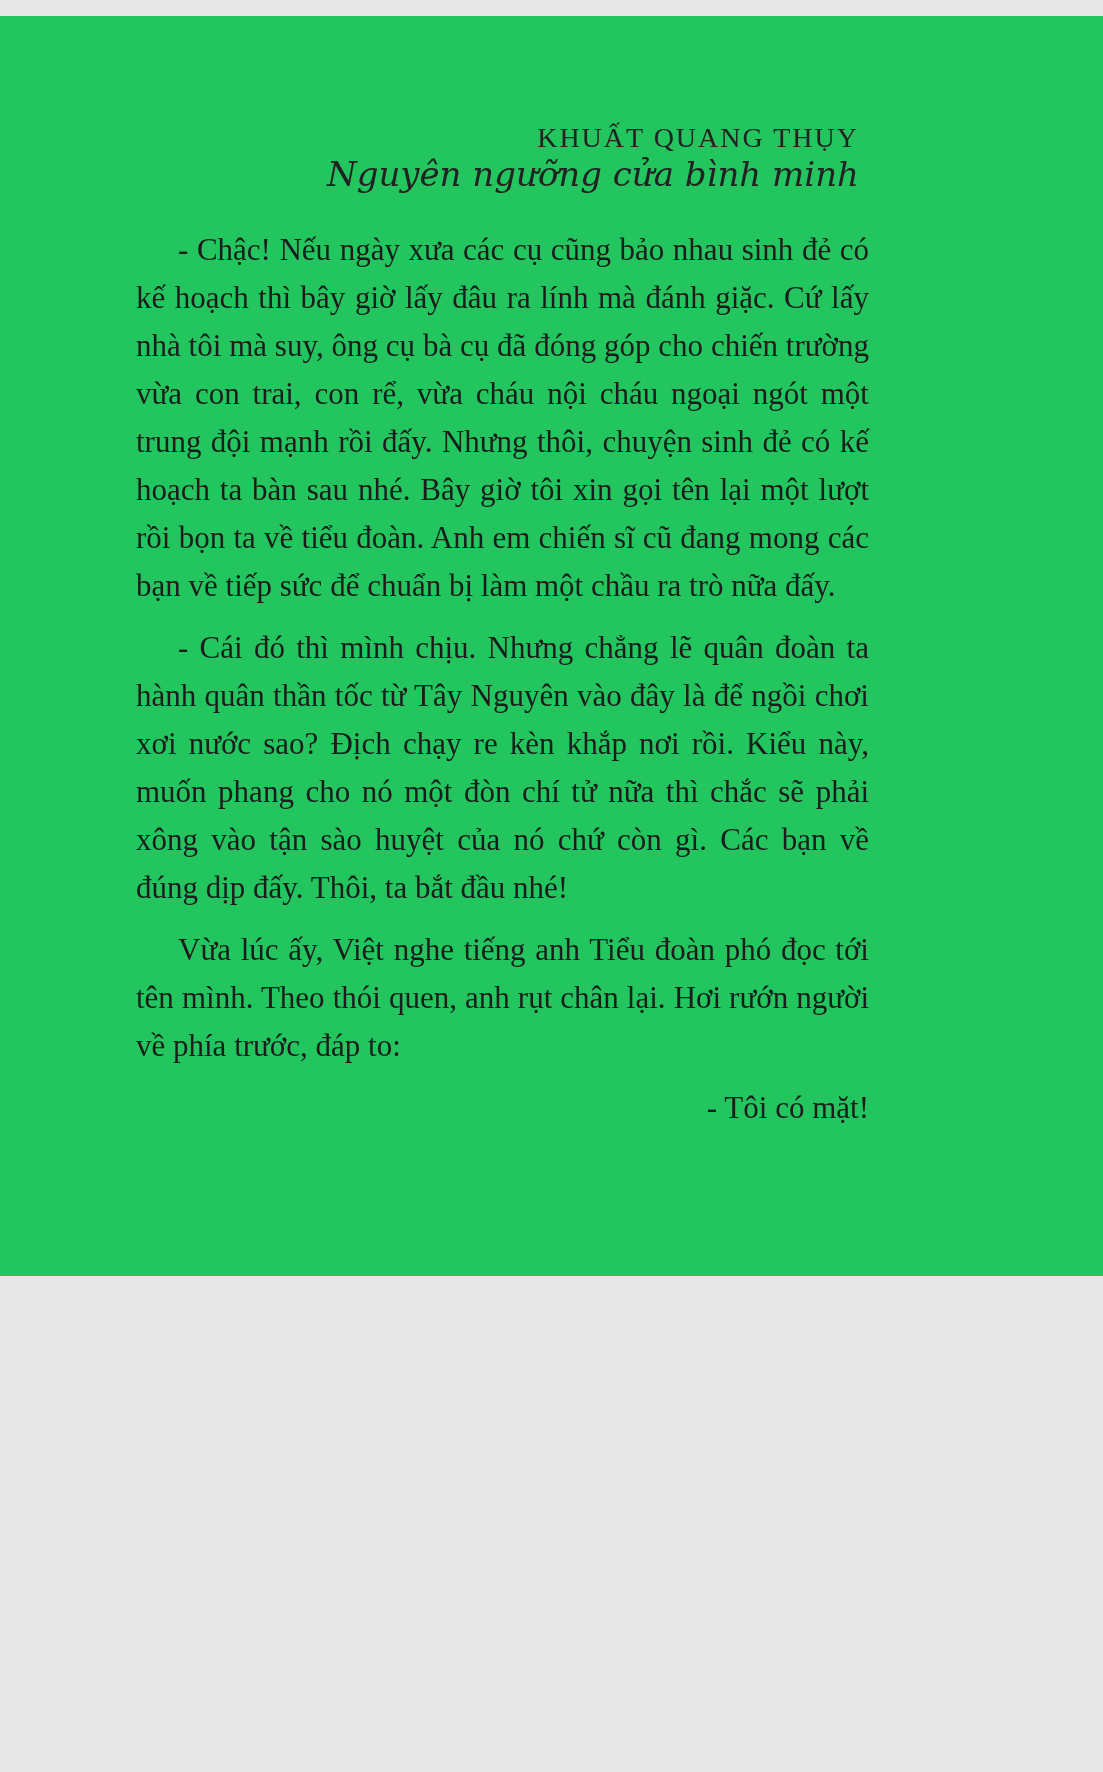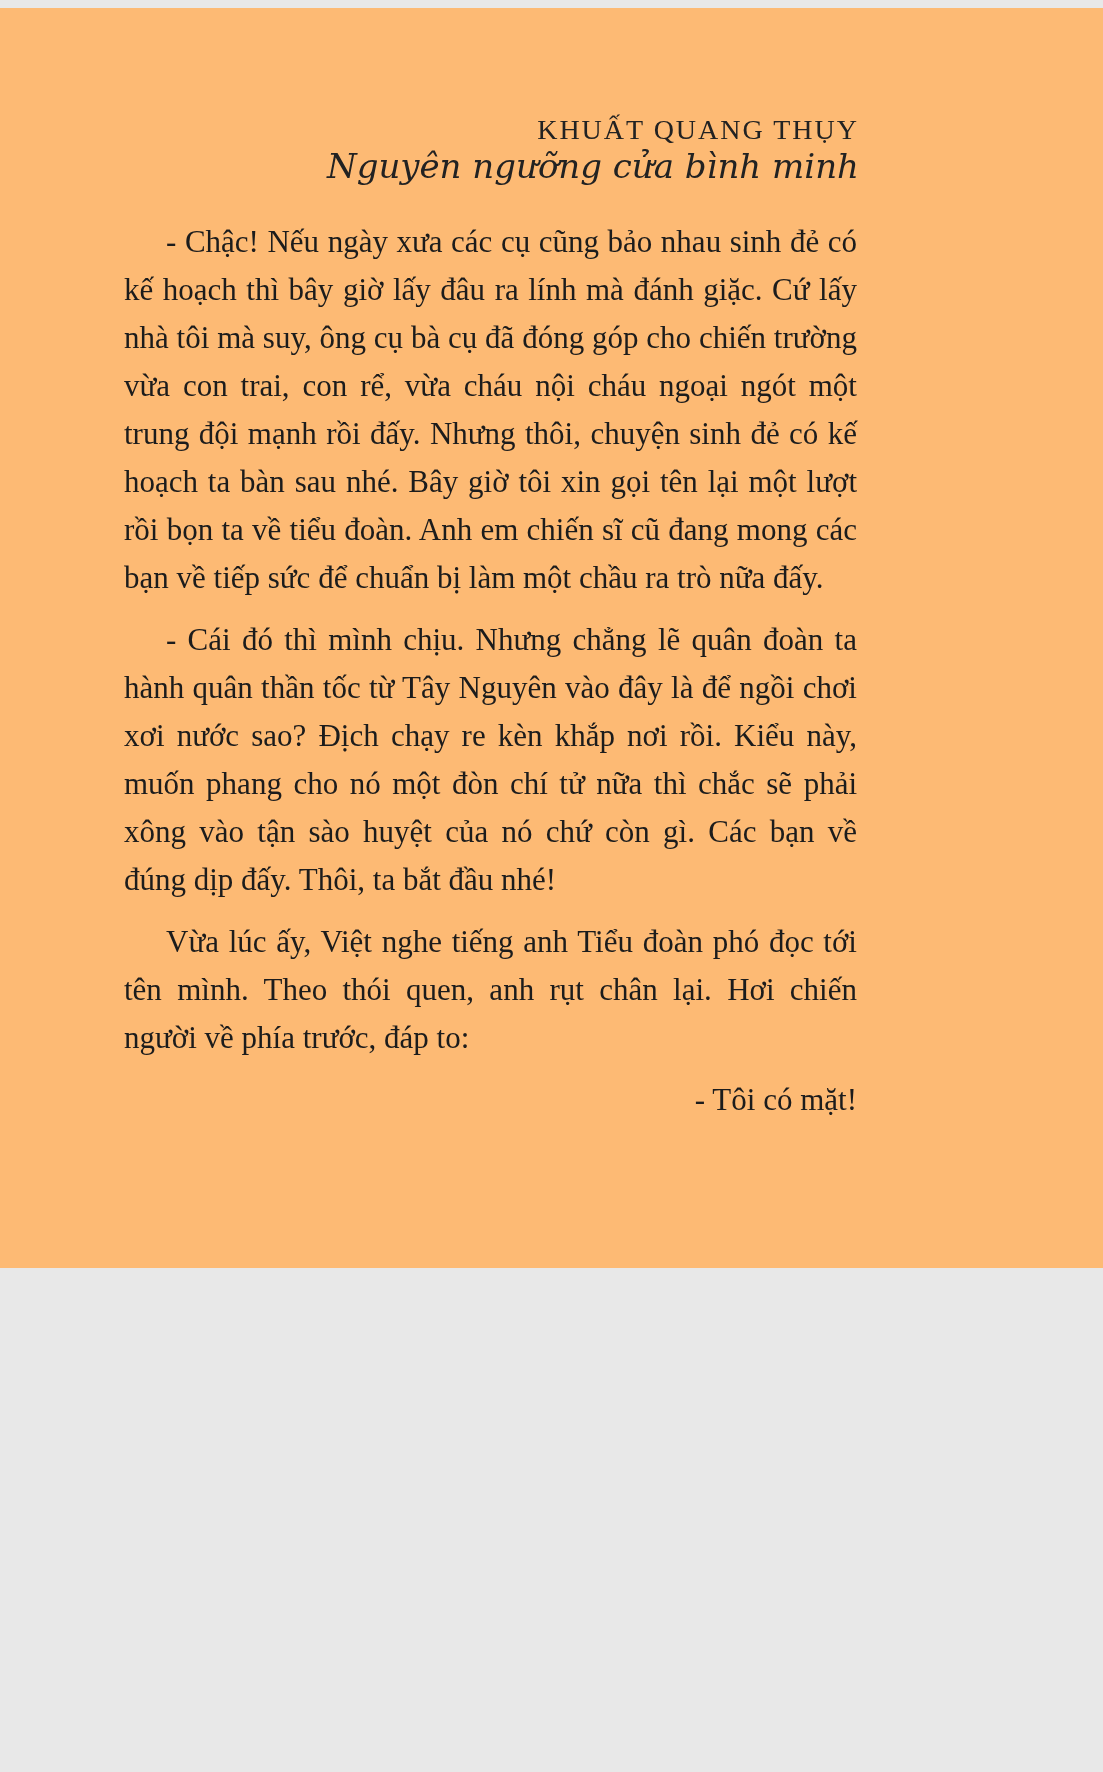--- a/index.html
+++ b/index.html
@@ -4,22 +4,22 @@
 <style>
   html, body {
     margin: 0;
     padding: 0;
     background: #e8e8e8;
   }
   .book-page {
     position: relative;
     width: 1103px;
     height: 1260px;
-    margin: 8px auto;
-    background: #fdba74;
+    margin: 16px auto;
+    background: #22c55e;
     font-family: "Liberation Serif", "DejaVu Serif", serif;
     color: #1c1c1c;
     overflow: hidden;
   }
   .running-head {
     position: absolute;
     top: 106px;
     left: 126px;
     width: 733px;
     text-align: right;
@@ -34,21 +34,21 @@
   .running-head .book-title {
     font-size: 34px;
     font-style: italic;
     font-family: "DejaVu Serif", serif;
     color: #222222;
     margin-top: 1px;
   }
   .body-text {
     position: absolute;
     top: 210px;
-    left: 124px;
+    left: 136px;
     width: 733px;
   }
   .body-text p {
     margin: 0 0 14px 0;
     font-size: 31px;
     line-height: 48px;
     text-align: justify;
     text-indent: 42px;
     color: #1c1c1c;
   }
@@ -69,19 +69,19 @@
 <div class="book-page">
 
   <div class="running-head">
     <div class="author">KHUẤT QUANG THỤY</div>
     <div class="book-title">Nguyên ngưỡng cửa bình minh</div>
   </div>
 
   <div class="body-text">
     <p>- Chậc! Nếu ngày xưa các cụ cũng bảo nhau sinh đẻ có kế hoạch thì bây giờ lấy đâu ra lính mà đánh giặc. Cứ lấy nhà tôi mà suy, ông cụ bà cụ đã đóng góp cho chiến trường vừa con trai, con rể, vừa cháu nội cháu ngoại ngót một trung đội mạnh rồi đấy. Nhưng thôi, chuyện sinh đẻ có kế hoạch ta bàn sau nhé. Bây giờ tôi xin gọi tên lại một lượt rồi bọn ta về tiểu đoàn. Anh em chiến sĩ cũ đang mong các bạn về tiếp sức để chuẩn bị làm một chầu ra trò nữa đấy.</p>
     <p>- Cái đó thì mình chịu. Nhưng chẳng lẽ quân đoàn ta hành quân thần tốc từ Tây Nguyên vào đây là để ngồi chơi xơi nước sao? Địch chạy re kèn khắp nơi rồi. Kiểu này, muốn phang cho nó một đòn chí tử nữa thì chắc sẽ phải xông vào tận sào huyệt của nó chứ còn gì. Các bạn về đúng dịp đấy. Thôi, ta bắt đầu nhé!</p>
-    <p>Vừa lúc ấy, Việt nghe tiếng anh Tiểu đoàn phó đọc tới tên mình. Theo thói quen, anh rụt chân lại. Hơi chiến người về phía trước, đáp to:</p>
+    <p>Vừa lúc ấy, Việt nghe tiếng anh Tiểu đoàn phó đọc tới tên mình. Theo thói quen, anh rụt chân lại. Hơi rướn người về phía trước, đáp to:</p>
     <p>- Tôi có mặt!</p>
   </div>
 
   <div class="page-number">11</div>
 
 </div>
 
 </body></html>

